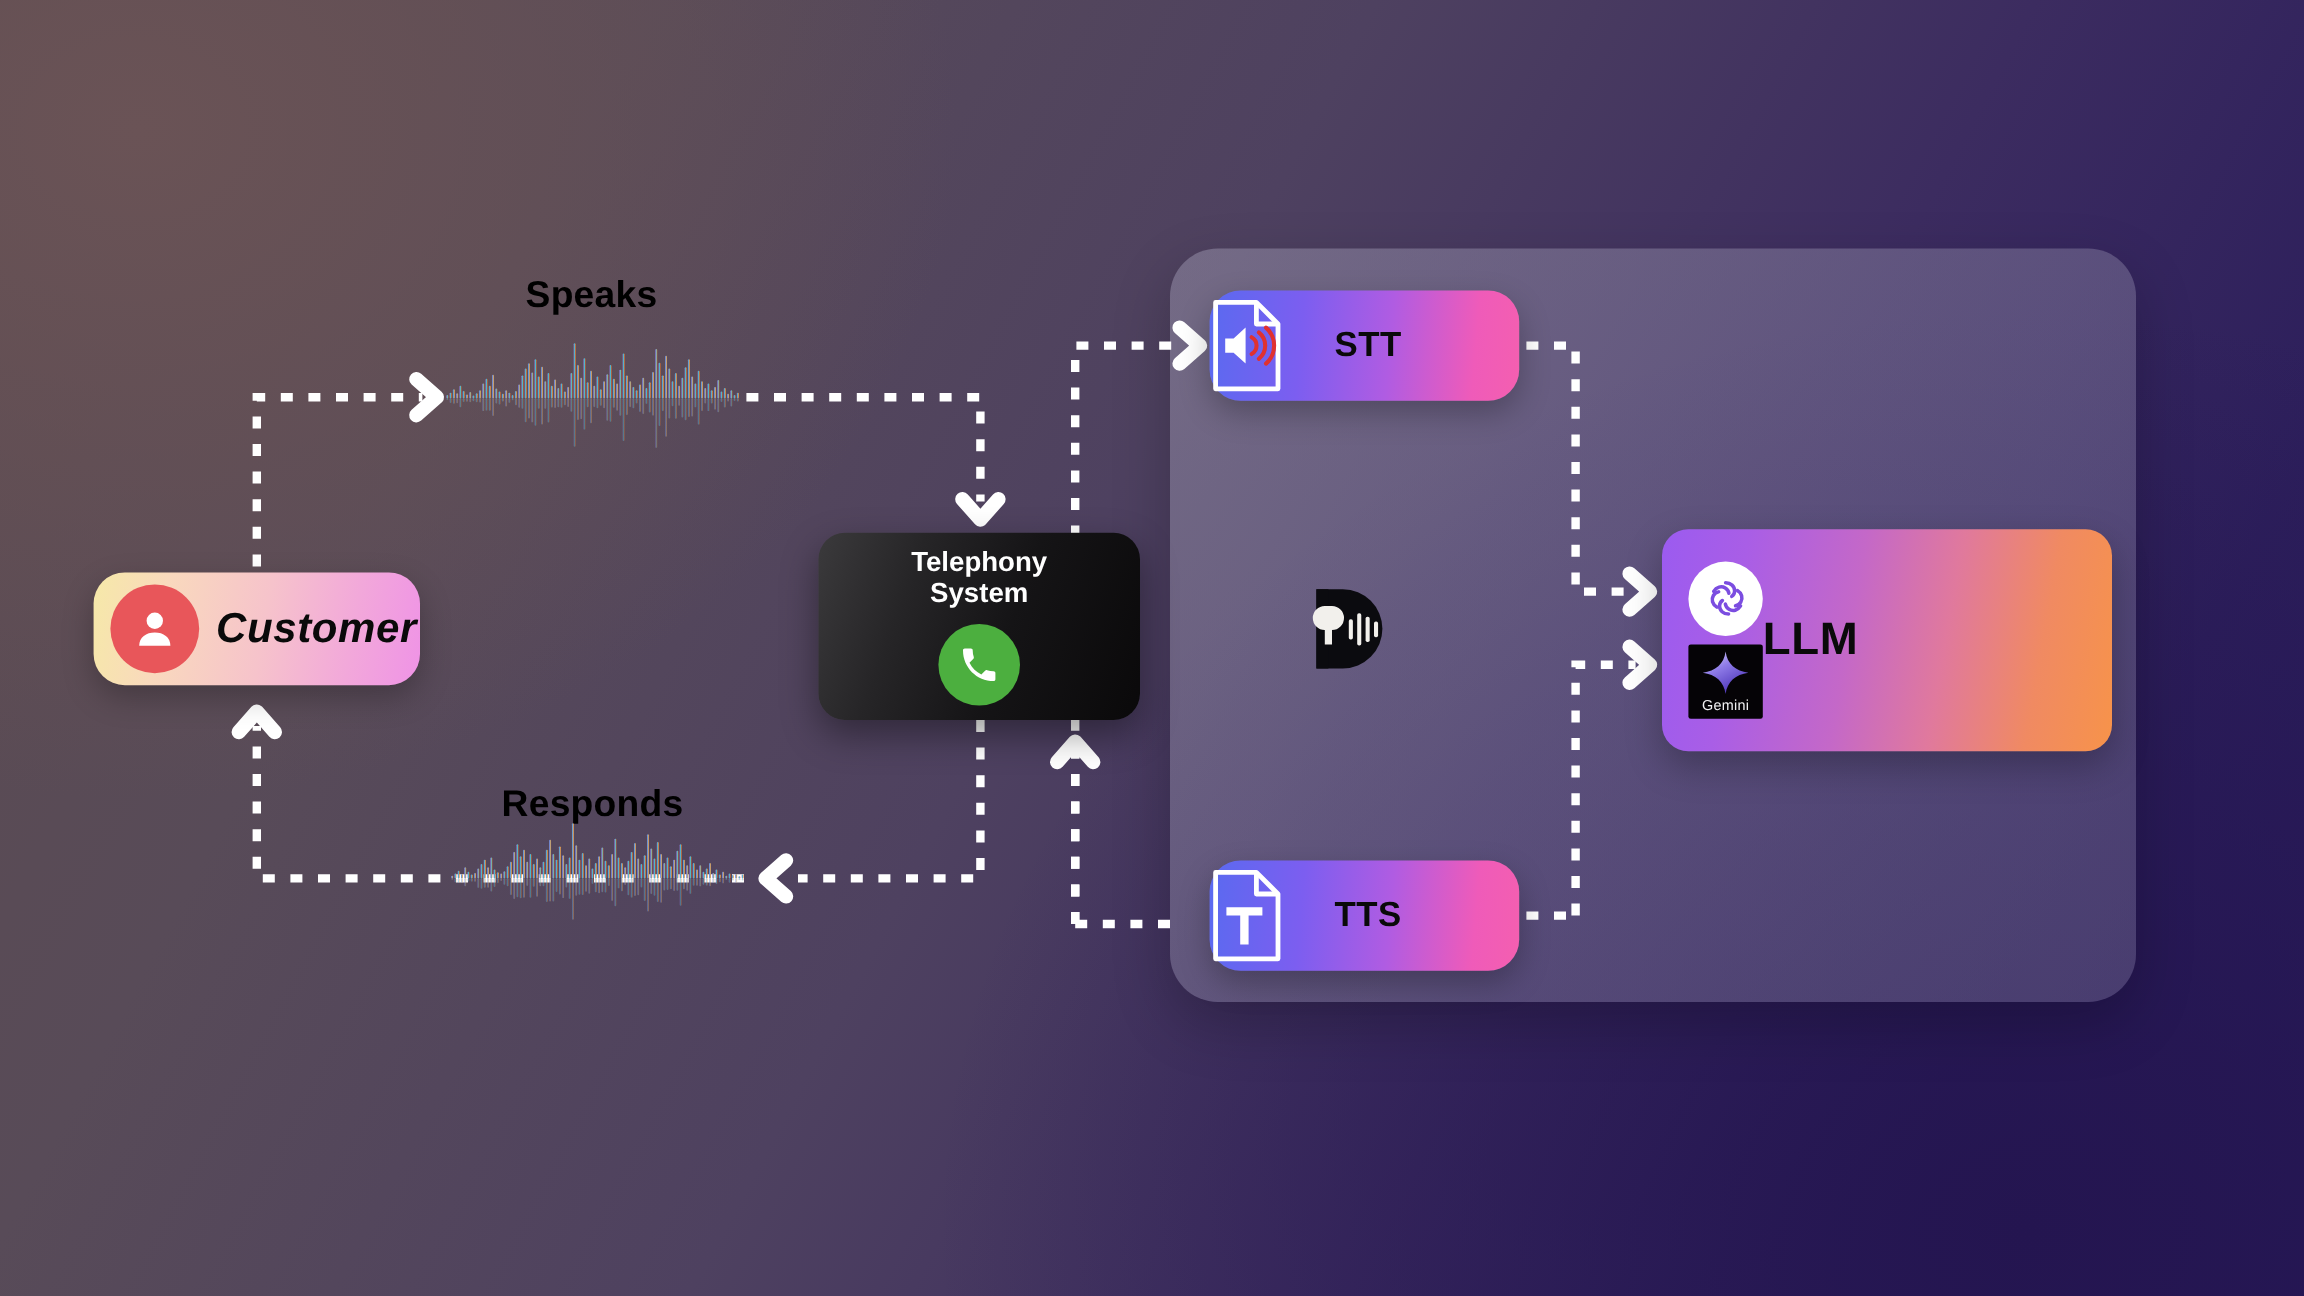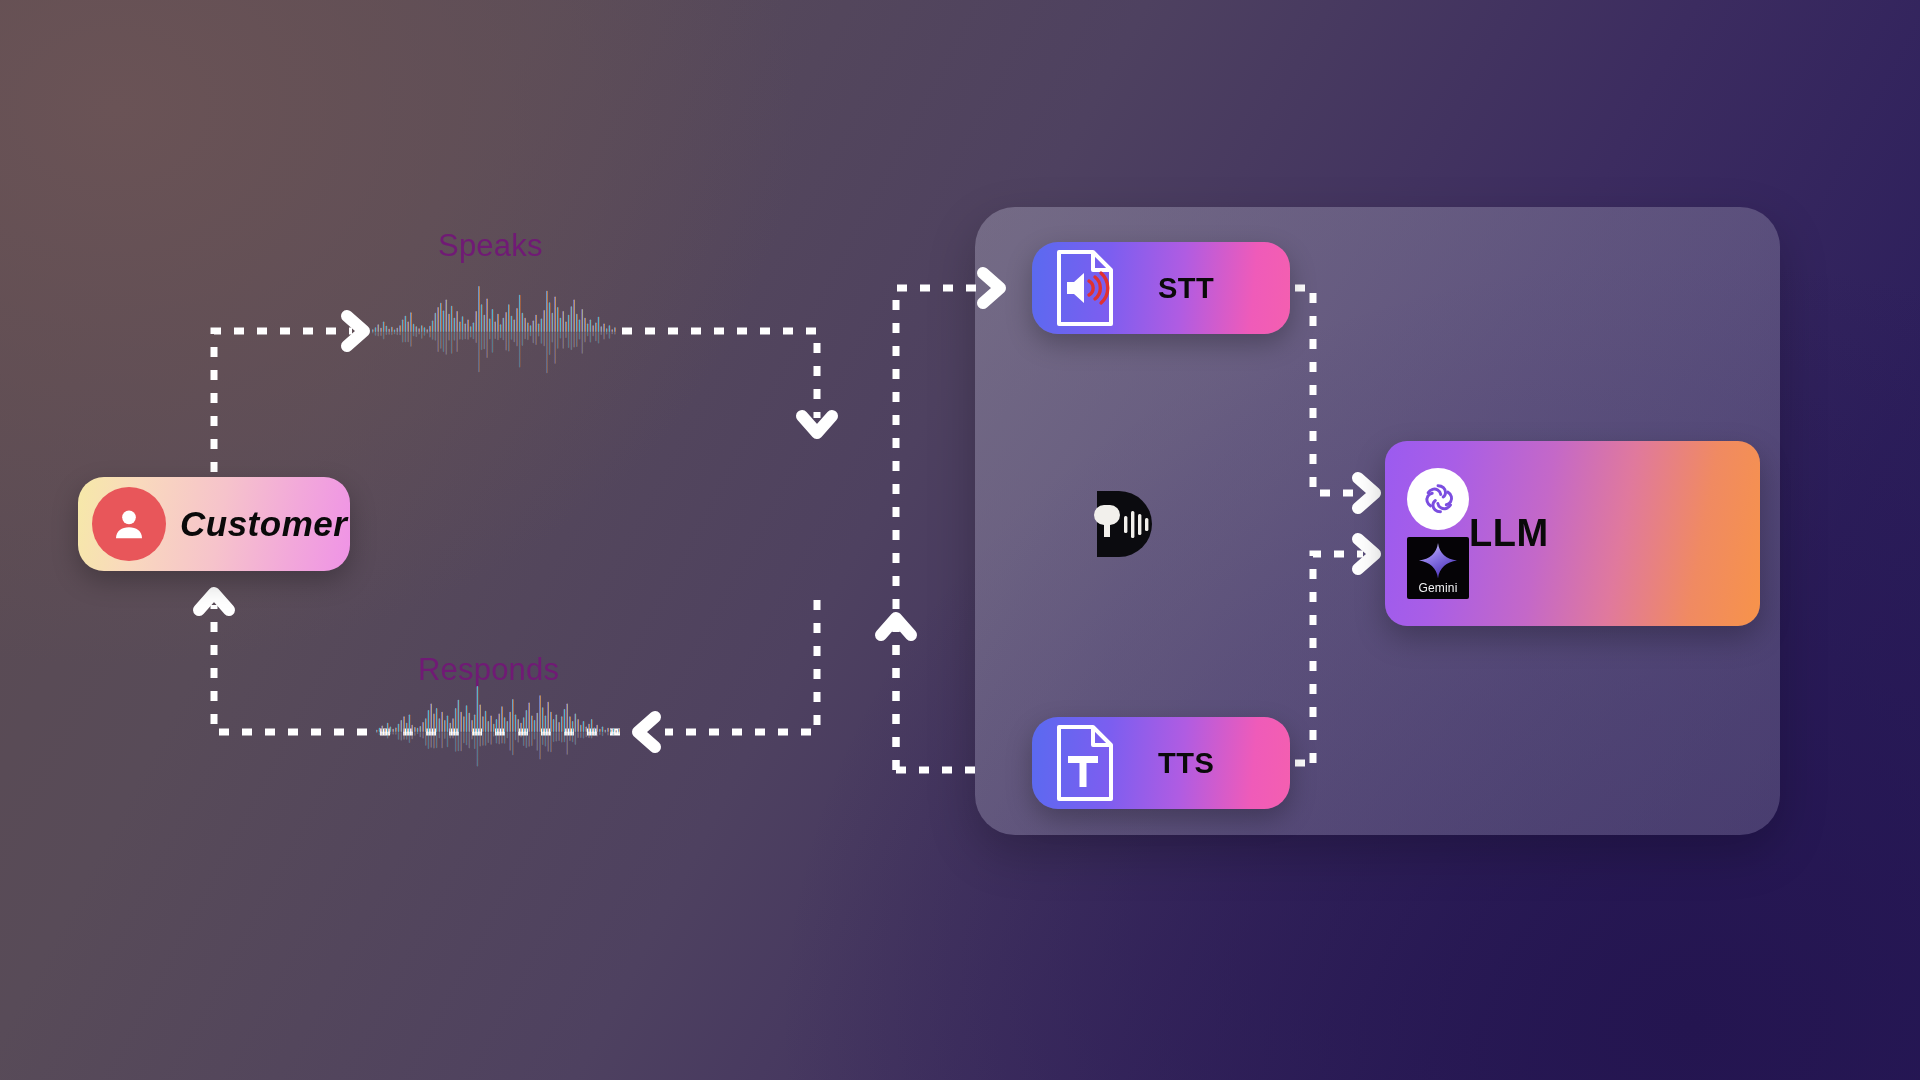--- a/index.html
+++ b/index.html
@@ -56,22 +56,20 @@
   #telephony .phone {
     margin-top:12px; width:68px; height:68px; border-radius:50%;
     background:#4caf3f; display:flex; align-items:center; justify-content:center;
   }
 
   
   .iopill {
     width:258px; height:92px; border-radius:26px;
     background:linear-gradient(95deg,#5a6af0 0%, #7c5ef0 30%, #b05ce2 58%, #ef5bb9 85%, #f45fb0 100%);
     box-shadow:0 10px 26px rgba(0,0,0,0.26);
-    padding-left:22px;
-    margin-left:24px;
   }
   #stt { left:1008px; top:242px; }
   #tts { left:1008px; top:717px; }
   .iopill .label { font-size:29px; margin-left:42px; }
 
   
   #llm {
     left:1385px; top:441px; width:375px; height:185px; border-radius:22px;
     background:linear-gradient(100deg,#9b5bf0 0%, #a95ee6 18%, #c468c8 42%, #e0799d 62%, #f08a62 82%, #f7934a 100%);
     box-shadow:0 12px 30px rgba(0,0,0,0.26);
@@ -96,21 +94,21 @@
   
   #deepgram { position:absolute; left:1088px; top:485px; width:78px; height:78px; }
 
   
   .wave { position:absolute; }
   #wave-speaks { left:370px; top:282px; }
   #wave-responds { left:374px; top:682px; }
 
   
   .caption {
-    position:absolute; font-size:31px; font-weight:normal; color:#701a75;
+    position:absolute; font-size:31px; font-weight:bold; color:#000000;
     letter-spacing:0.2px;
   }
   #cap-speaks { left:438px; top:228px; }
   #cap-responds { left:418px; top:652px;text-align:center; }
 
   .dash { stroke:#ffffff; stroke-width:7; fill:none; stroke-dasharray:10 13; stroke-linecap:butt; }
   .head { fill:none; stroke:#ffffff; stroke-width:12; stroke-linecap:round; stroke-linejoin:round; }
 </style>
 </head>
 <body>
@@ -562,20 +560,31 @@
   <div class="node" id="customer">
     <div class="avatar">
       <svg width="40" height="40" viewBox="0 0 24 24">
         <circle cx="12" cy="8" r="4.1" fill="#fff"></circle>
         <path d="M4.2 20.5c0-4.3 3.5-6.6 7.8-6.6s7.8 2.3 7.8 6.6z" fill="#fff"></path>
       </svg>
     </div>
     <div class="label">Customer</div>
   </div>
 
+  <div class="node" id="telephony">
+    <div class="tel-title">
+      <div>Telephony</div>
+      <div>System</div>
+    </div>
+    <div class="phone">
+      <svg width="36" height="36" viewBox="0 0 24 24">
+        <path fill="#fff" d="M6.6 10.8c1.5 2.9 3.7 5.1 6.6 6.6l2.2-2.2c.3-.3.7-.4 1-.2 1.1.4 2.3.6 3.6.6.6 0 1 .4 1 1V20c0 .6-.4 1-1 1C10.6 21 3 13.4 3 4c0-.6.4-1 1-1h3.4c.6 0 1 .4 1 1 0 1.3.2 2.5.6 3.6.1.3 0 .7-.2 1z"></path>
+      </svg>
+    </div>
+  </div>
 
   <div class="node iopill" id="stt">
     <svg width="62" height="80" viewBox="0 0 62 80">
       <path d="M5 4 h34 l18 18 v54 h-52 z" fill="none" stroke="#fff" stroke-width="4" stroke-linejoin="round"></path>
       <path d="M39 4 v18 h18" fill="none" stroke="#fff" stroke-width="4" stroke-linejoin="round"></path>
       <path d="M13 34 h7 l10 -9 v30 l-10 -9 h-7 z" fill="#fff"></path>
       <g fill="none" stroke="#e03131" stroke-width="3.4" stroke-linecap="round">
         <path d="M35 33 a8 8 0 0 1 0 14"></path>
         <path d="M41 29 a14 14 0 0 1 0 22"></path>
         <path d="M47 25 a20 20 0 0 1 0 30"></path>

